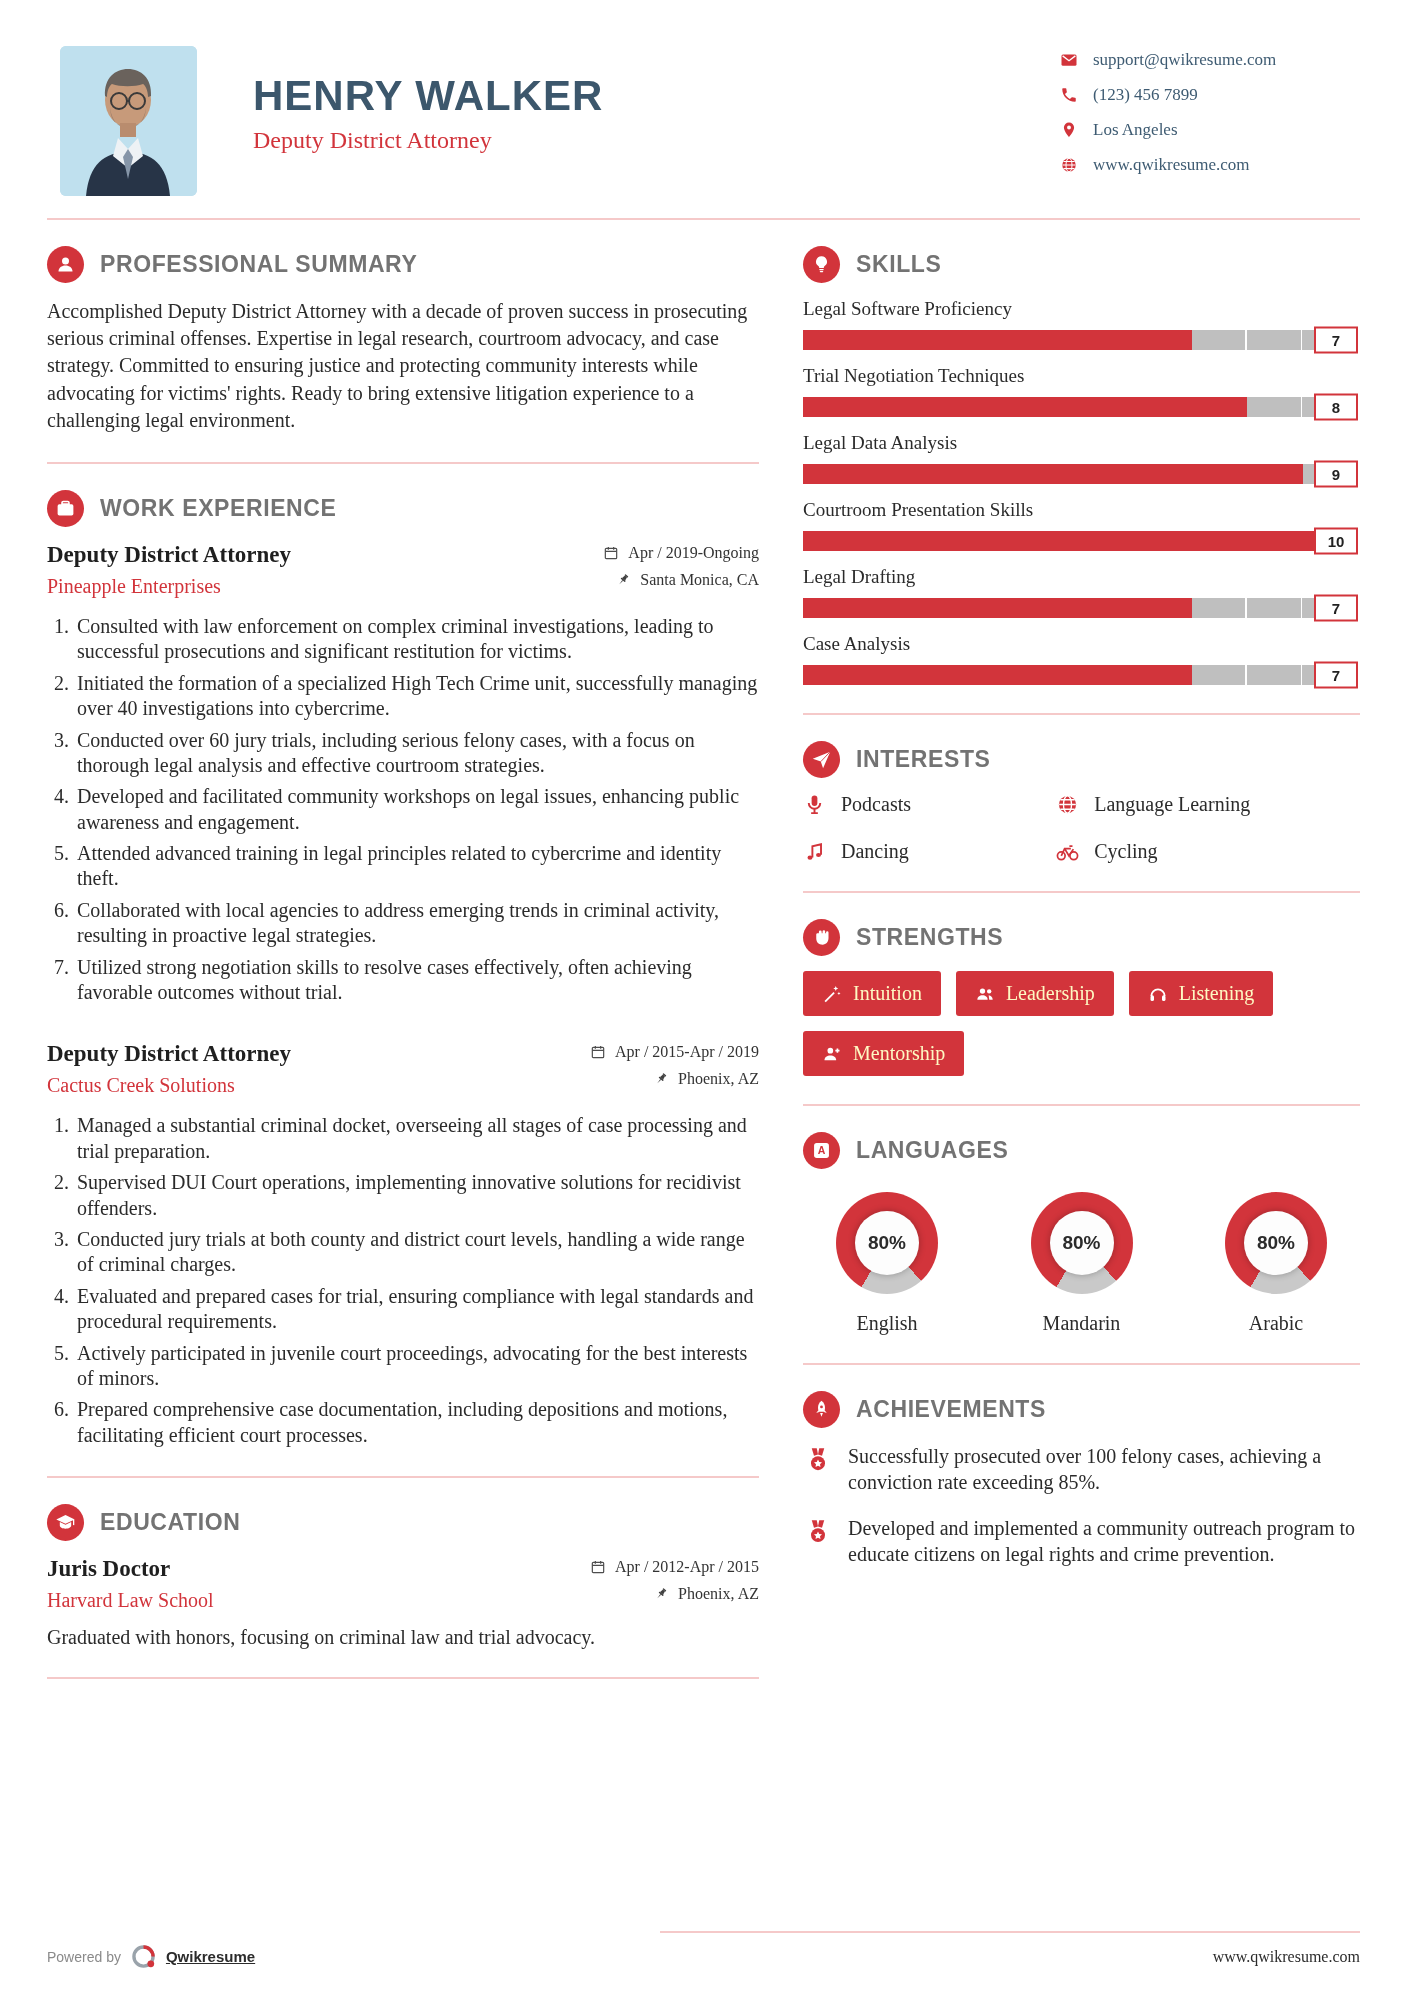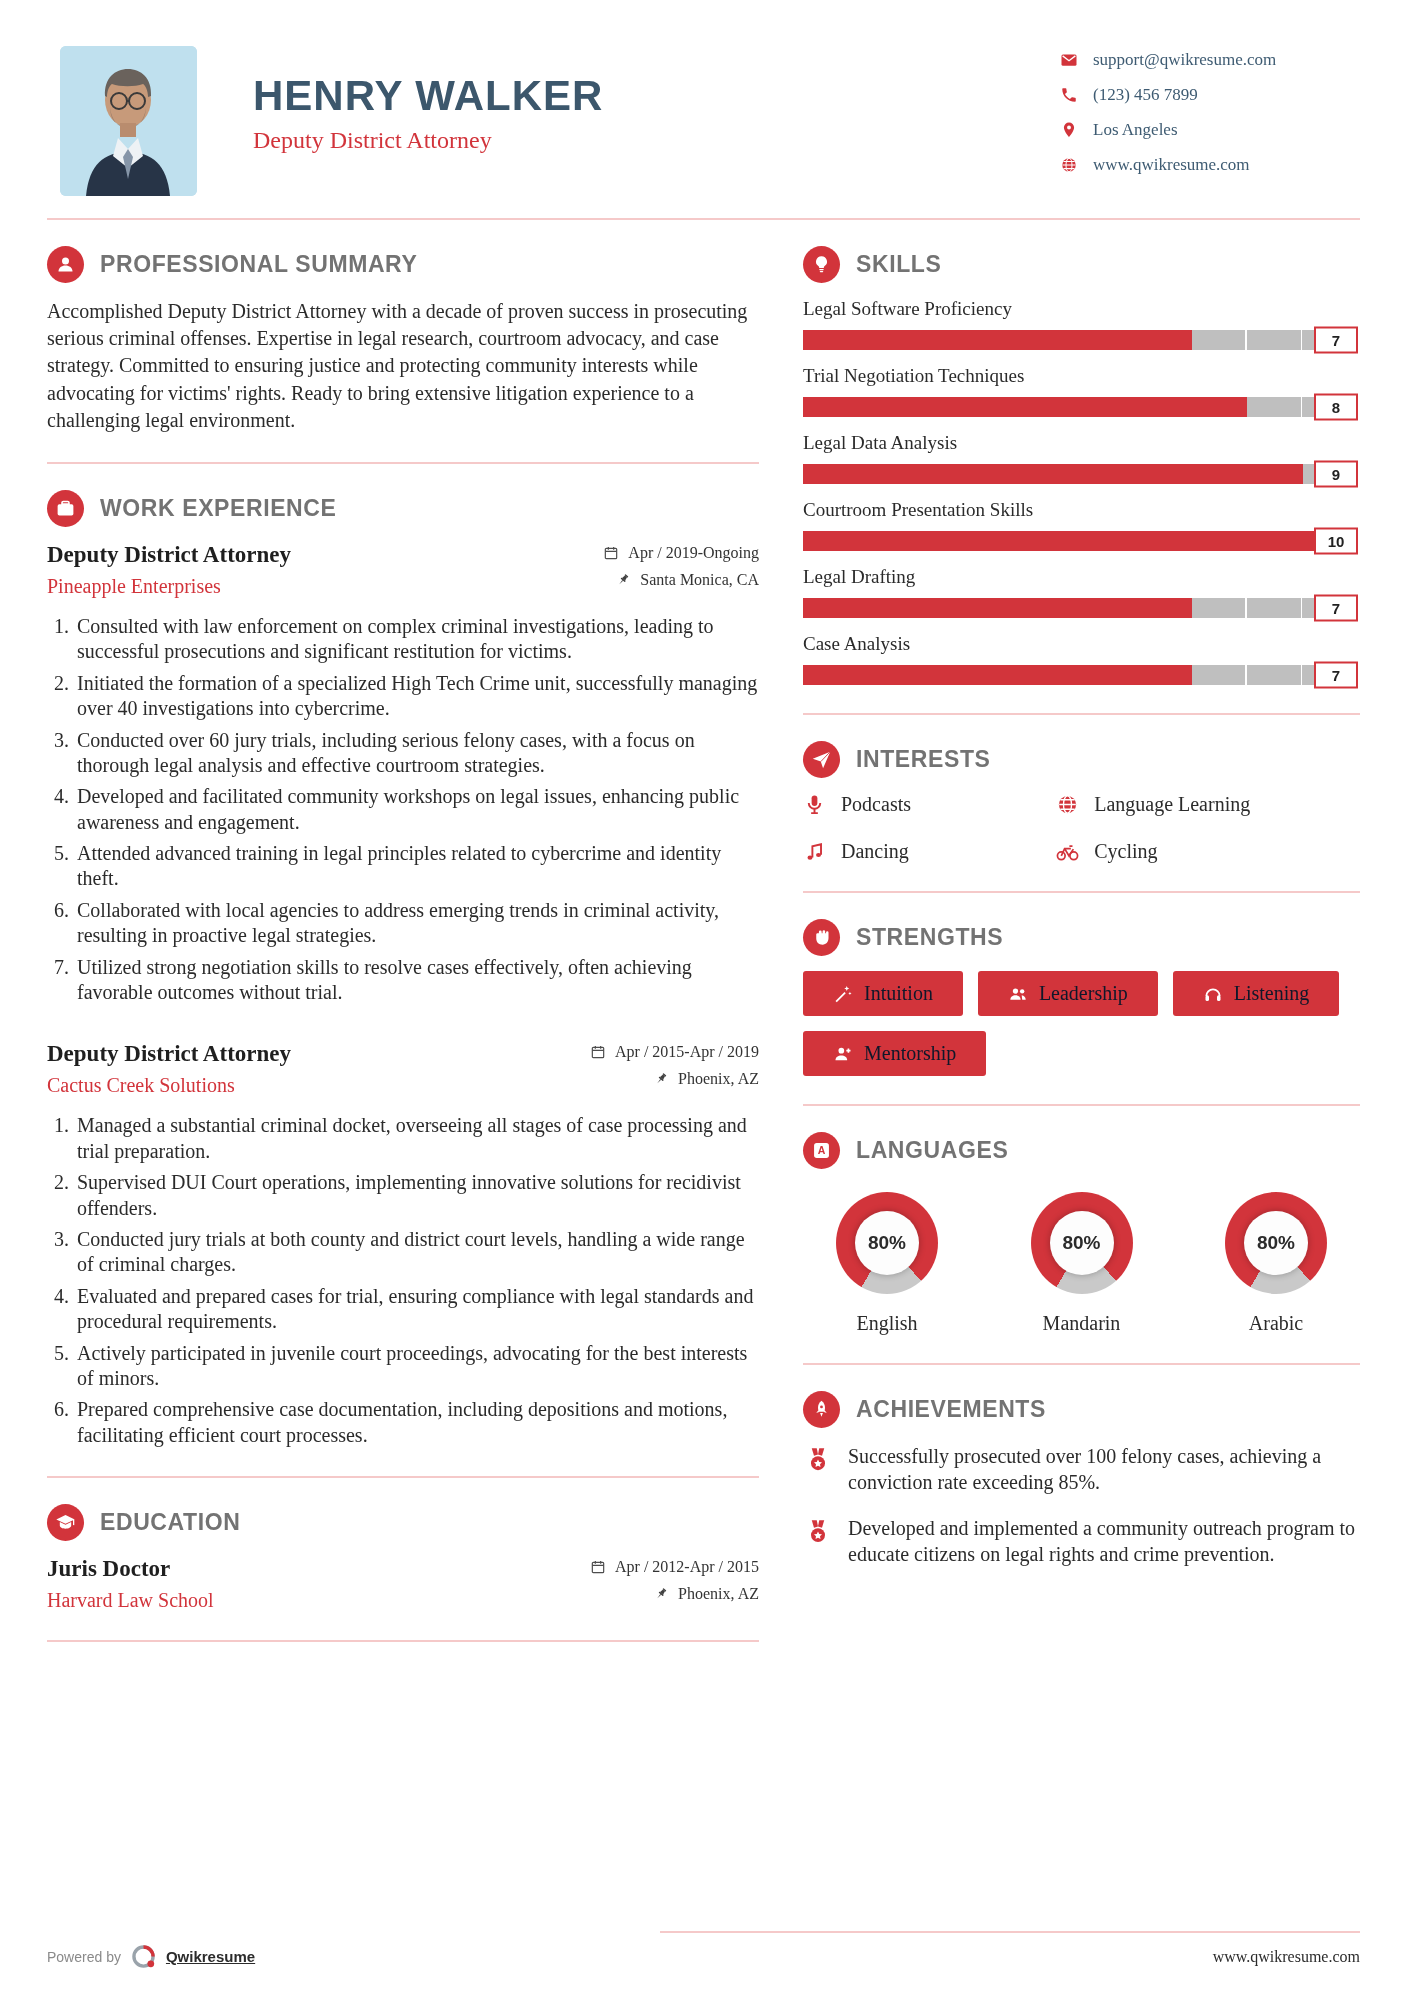--- a/index.html
+++ b/index.html
@@ -69,22 +69,22 @@
     font-family:"Liberation Sans", sans-serif; font-size:15px; font-weight:bold; color:#222;
   }
   
   .interests-grid { display:grid; grid-template-columns:1fr 1.2fr; row-gap:24px; margin:4px 0 6px; }
   .interest { display:flex; align-items:center; gap:15px; font-size:20px; }
   .int-icon { width:23px; height:23px; display:inline-flex; flex:0 0 auto; }
   .int-icon svg { width:100%; height:100%; }
   
   .strengths-wrap { display:flex; flex-wrap:wrap; gap:15px; margin-top:6px; }
   .strength {
-    display:flex; align-items:center; gap:11px; background:#d2343b; color:#0f172a;
-    font-size:20px; padding:11px 30px; border-radius:3px; border:none; cursor:default;
+    display:flex; align-items:center; gap:11px; background:#d2343b; color:#fef9c3;
+    font-size:20px; padding:11px 19px; border-radius:3px; border:none; cursor:default;
     font-family:"Liberation Serif", serif;
   }
   .str-icon { width:20px; height:20px; display:inline-flex; }
   .str-icon svg { width:100%; height:100%; }
   
   .langs { display:flex; justify-content:space-between; padding:8px 4px 0; }
   .lang { display:flex; flex-direction:column; align-items:center; width:160px; }
   .ring { width:102px; height:102px; border-radius:50%; display:flex; align-items:center; justify-content:center; }
   .ring-inner {
     width:64px; height:64px; border-radius:50%; background:#fdfdfd;
@@ -325,20 +325,21 @@
                       <path d="M10 5h4l.9 5.5H9.1z"></path>
                       <rect x="7.8" y="10.5" width="8.4" height="2.2" rx="1"></rect>
                       <path d="M11.3 12.7h1.4L12 20.5z"></path>
                     </g>
                   </svg>
               </span>
               <span>Phoenix, AZ</span>
             </div>
           </div>
         </div>
+        <p class="edu-desc">Graduated with honors, focusing on criminal law and trial advocacy.</p>
       </section>
 
       <hr class="divider">
     </div>
 
     <div class="col-right">
 
       <section>
         <div class="sec-head">
           <span class="sec-icon">

